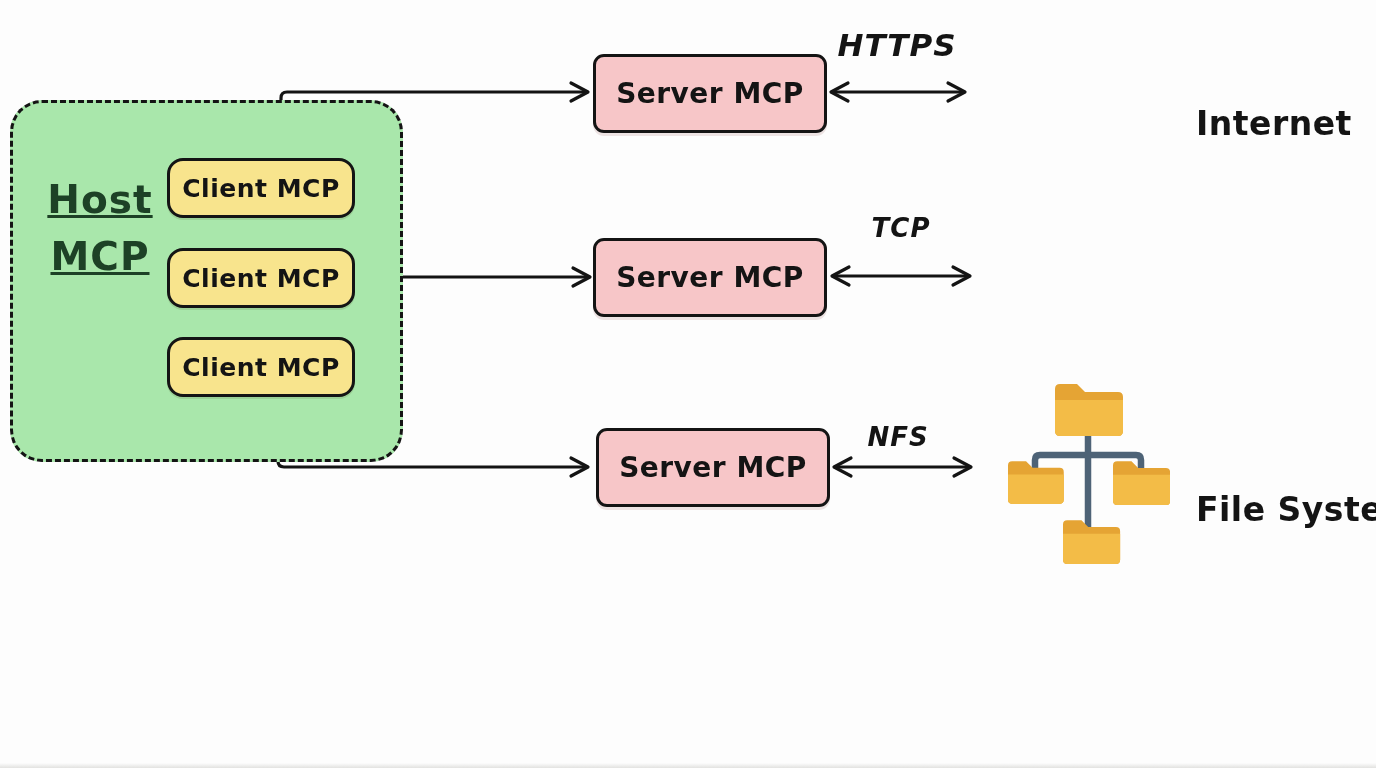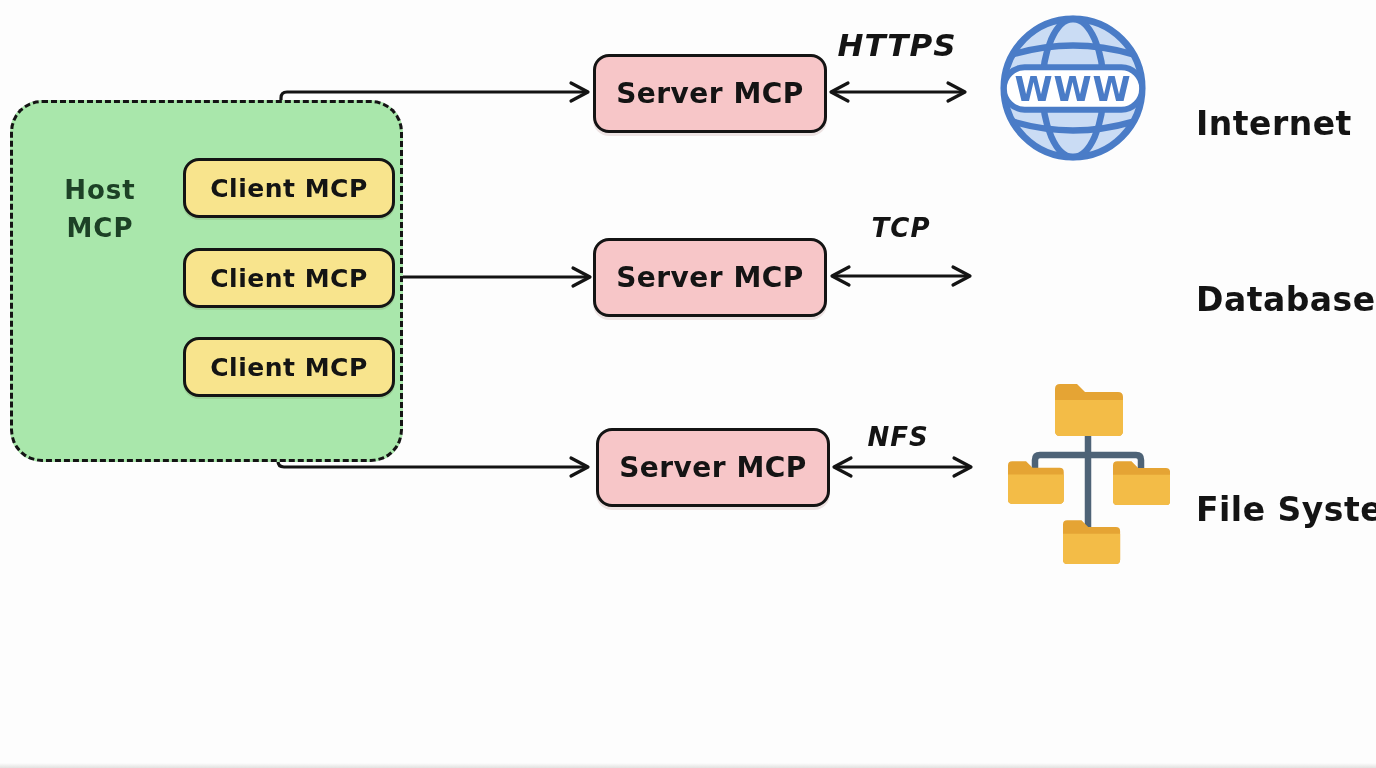--- a/index.html
+++ b/index.html
@@ -49,53 +49,54 @@
     left: 10px; top: 100px;
     width: 393px; height: 362px;
     background: var(--host-fill);
     border: 3.5px dashed var(--outline);
     border-radius: 32px;
   }
   .host-label {
     position: absolute;
     left: 30px; top: 172px;
     width: 140px;
-    font-size: 26px;
+    font-size: 39px;
     font-weight: 700;
     line-height: 1.45;
     letter-spacing: 1px;
     text-align: center;
     color: var(--host-text);
+    text-decoration: underline;
   }
   .node {
     position: absolute;
     display: flex;
     align-items: center;
     justify-content: center;
     letter-spacing: 0.5px;
   }
   .client-box {
-    left: 183px;
-    width: 212px; height: 60px;
+    left: 167px;
+    width: 188px; height: 60px;
     background: var(--client-fill);
     border: 3px solid var(--outline);
     border-radius: 16px;
     font-size: 25px;
     font-weight: 600;
     box-shadow: 0 2px 0 rgba(60,50,0,0.12);
   }
   .client-1 { top: 158px; }
   .client-2 { top: 248px; }
   .client-3 { top: 337px; }
   .server-box {
     left: 593px;
     width: 234px; height: 79px;
     background: var(--server-fill);
     border: 3.5px solid var(--outline);
-    border-radius: 16px;
+    border-radius: 11px;
     font-size: 28px;
     font-weight: 600;
     box-shadow: 0 3px 0 rgba(120,40,40,0.12);
   }
   .server-1 { top: 54px; }
   .server-2 { top: 238px; }
   .server-3 { top: 428px; left: 596px; }
   .protocol-label {
     position: absolute;
     width: 130px;
@@ -195,33 +196,22 @@
     <span>Server MCP</span>
   </div>
   <div class="node server-box server-3">
     <span>Server MCP</span>
   </div>
 
   <div class="protocol-label protocol-https">HTTPS</div>
   <div class="protocol-label protocol-tcp">TCP</div>
   <div class="protocol-label protocol-nfs">NFS</div>
 
-  <div class="icon-wrap icon-internet">
-    <svg width="150" height="150" viewBox="0 0 152 152">
-      <circle class="globe-body" cx="76" cy="76" r="70"></circle>
-      <ellipse class="globe-stroke" cx="76" cy="76" rx="31" ry="70"></ellipse>
-      <path class="globe-stroke" d="M15,42 Q76,24 137,42"></path>
-      <path class="globe-stroke" d="M15,110 Q76,128 137,110"></path>
-      <rect class="globe-band" x="6" y="55" width="140" height="43" rx="21"></rect>
-      <text class="globe-text" x="76" y="89" text-anchor="middle">WWW</text>
-    </svg>
-  </div>
   <div class="target-label label-internet">Internet</div>
 
-  <div class="target-label label-database">Database</div>
 
   <div class="icon-wrap icon-file-system">
     <svg width="170" height="190" viewBox="0 0 170 190">
       <defs>
         <g id="folder">
           <path d="M0,9 q0,-5 5,-5 h17 l8,8 h33 q5,0 5,5 v34 q0,5 -5,5 h-58 q-5,0 -5,-5 Z" fill="var(--folder-dark)"></path>
           <path d="M0,20 h68 v31 q0,5 -5,5 h-58 q-5,0 -5,-5 Z" fill="var(--folder-light)"></path>
         </g>
       </defs>
       <path class="tree-line" d="M88,50 L88,150"></path>

